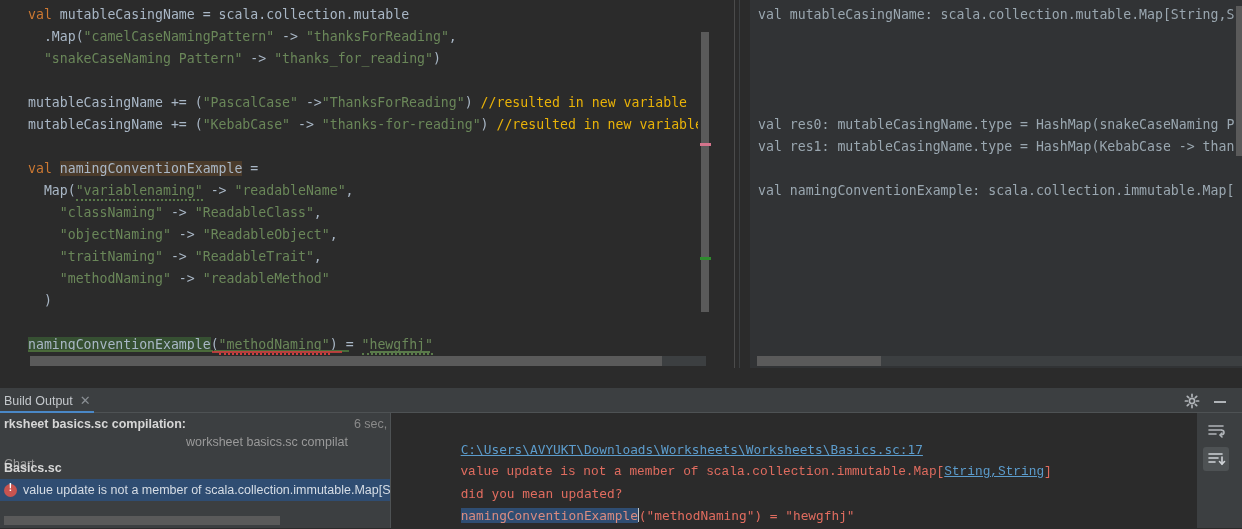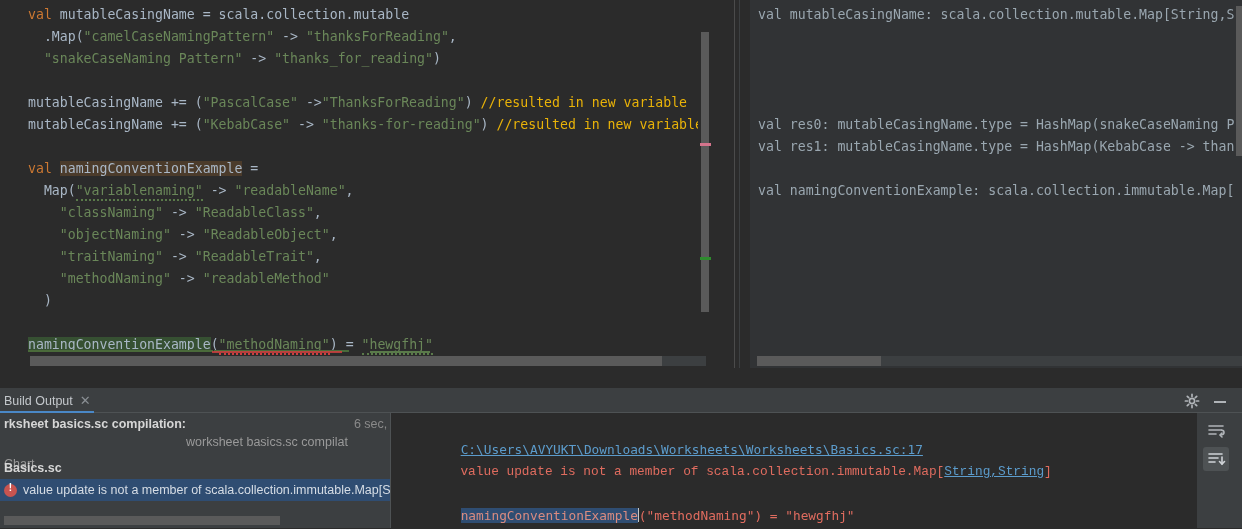--- a/index.html
+++ b/index.html
@@ -406,20 +406,23 @@
 
     <div class="bo-split"></div>
 
     <div class="bo-right">
       <div class="con-line" style="top:4px;">
         <span class="con-link">C:\Users\AVYUKT\Downloads\Worksheets\Worksheets\Basics.sc:17</span>
       </div>
       <div class="con-line con-err" style="top:26px;font-family:Liberation Mono, monospace;">
         <span>value update is not a member of scala.collection.immutable.Map[</span><span class="con-type-link">String,String</span><span>]</span>
       </div>
+      <div class="con-line con-err" style="top:48px;">
+        <span>did you mean updated?</span>
+      </div>
       <div class="con-line con-err" style="top:70px;">
         <span class="con-sel">namingConventionExample</span><span class="caret-bar"></span><span>("methodNaming") = "hewgfhj"</span>
       </div>
     </div>
 
     <div class="bo-right-strip">
       <div class="strip-btn wrap">
         <svg width="26" height="24" viewBox="0 0 26 24">
           <g stroke="#b0b4b8" stroke-width="1.6" stroke-linecap="round">
             <line x1="6" y1="7" x2="20" y2="7"></line>

